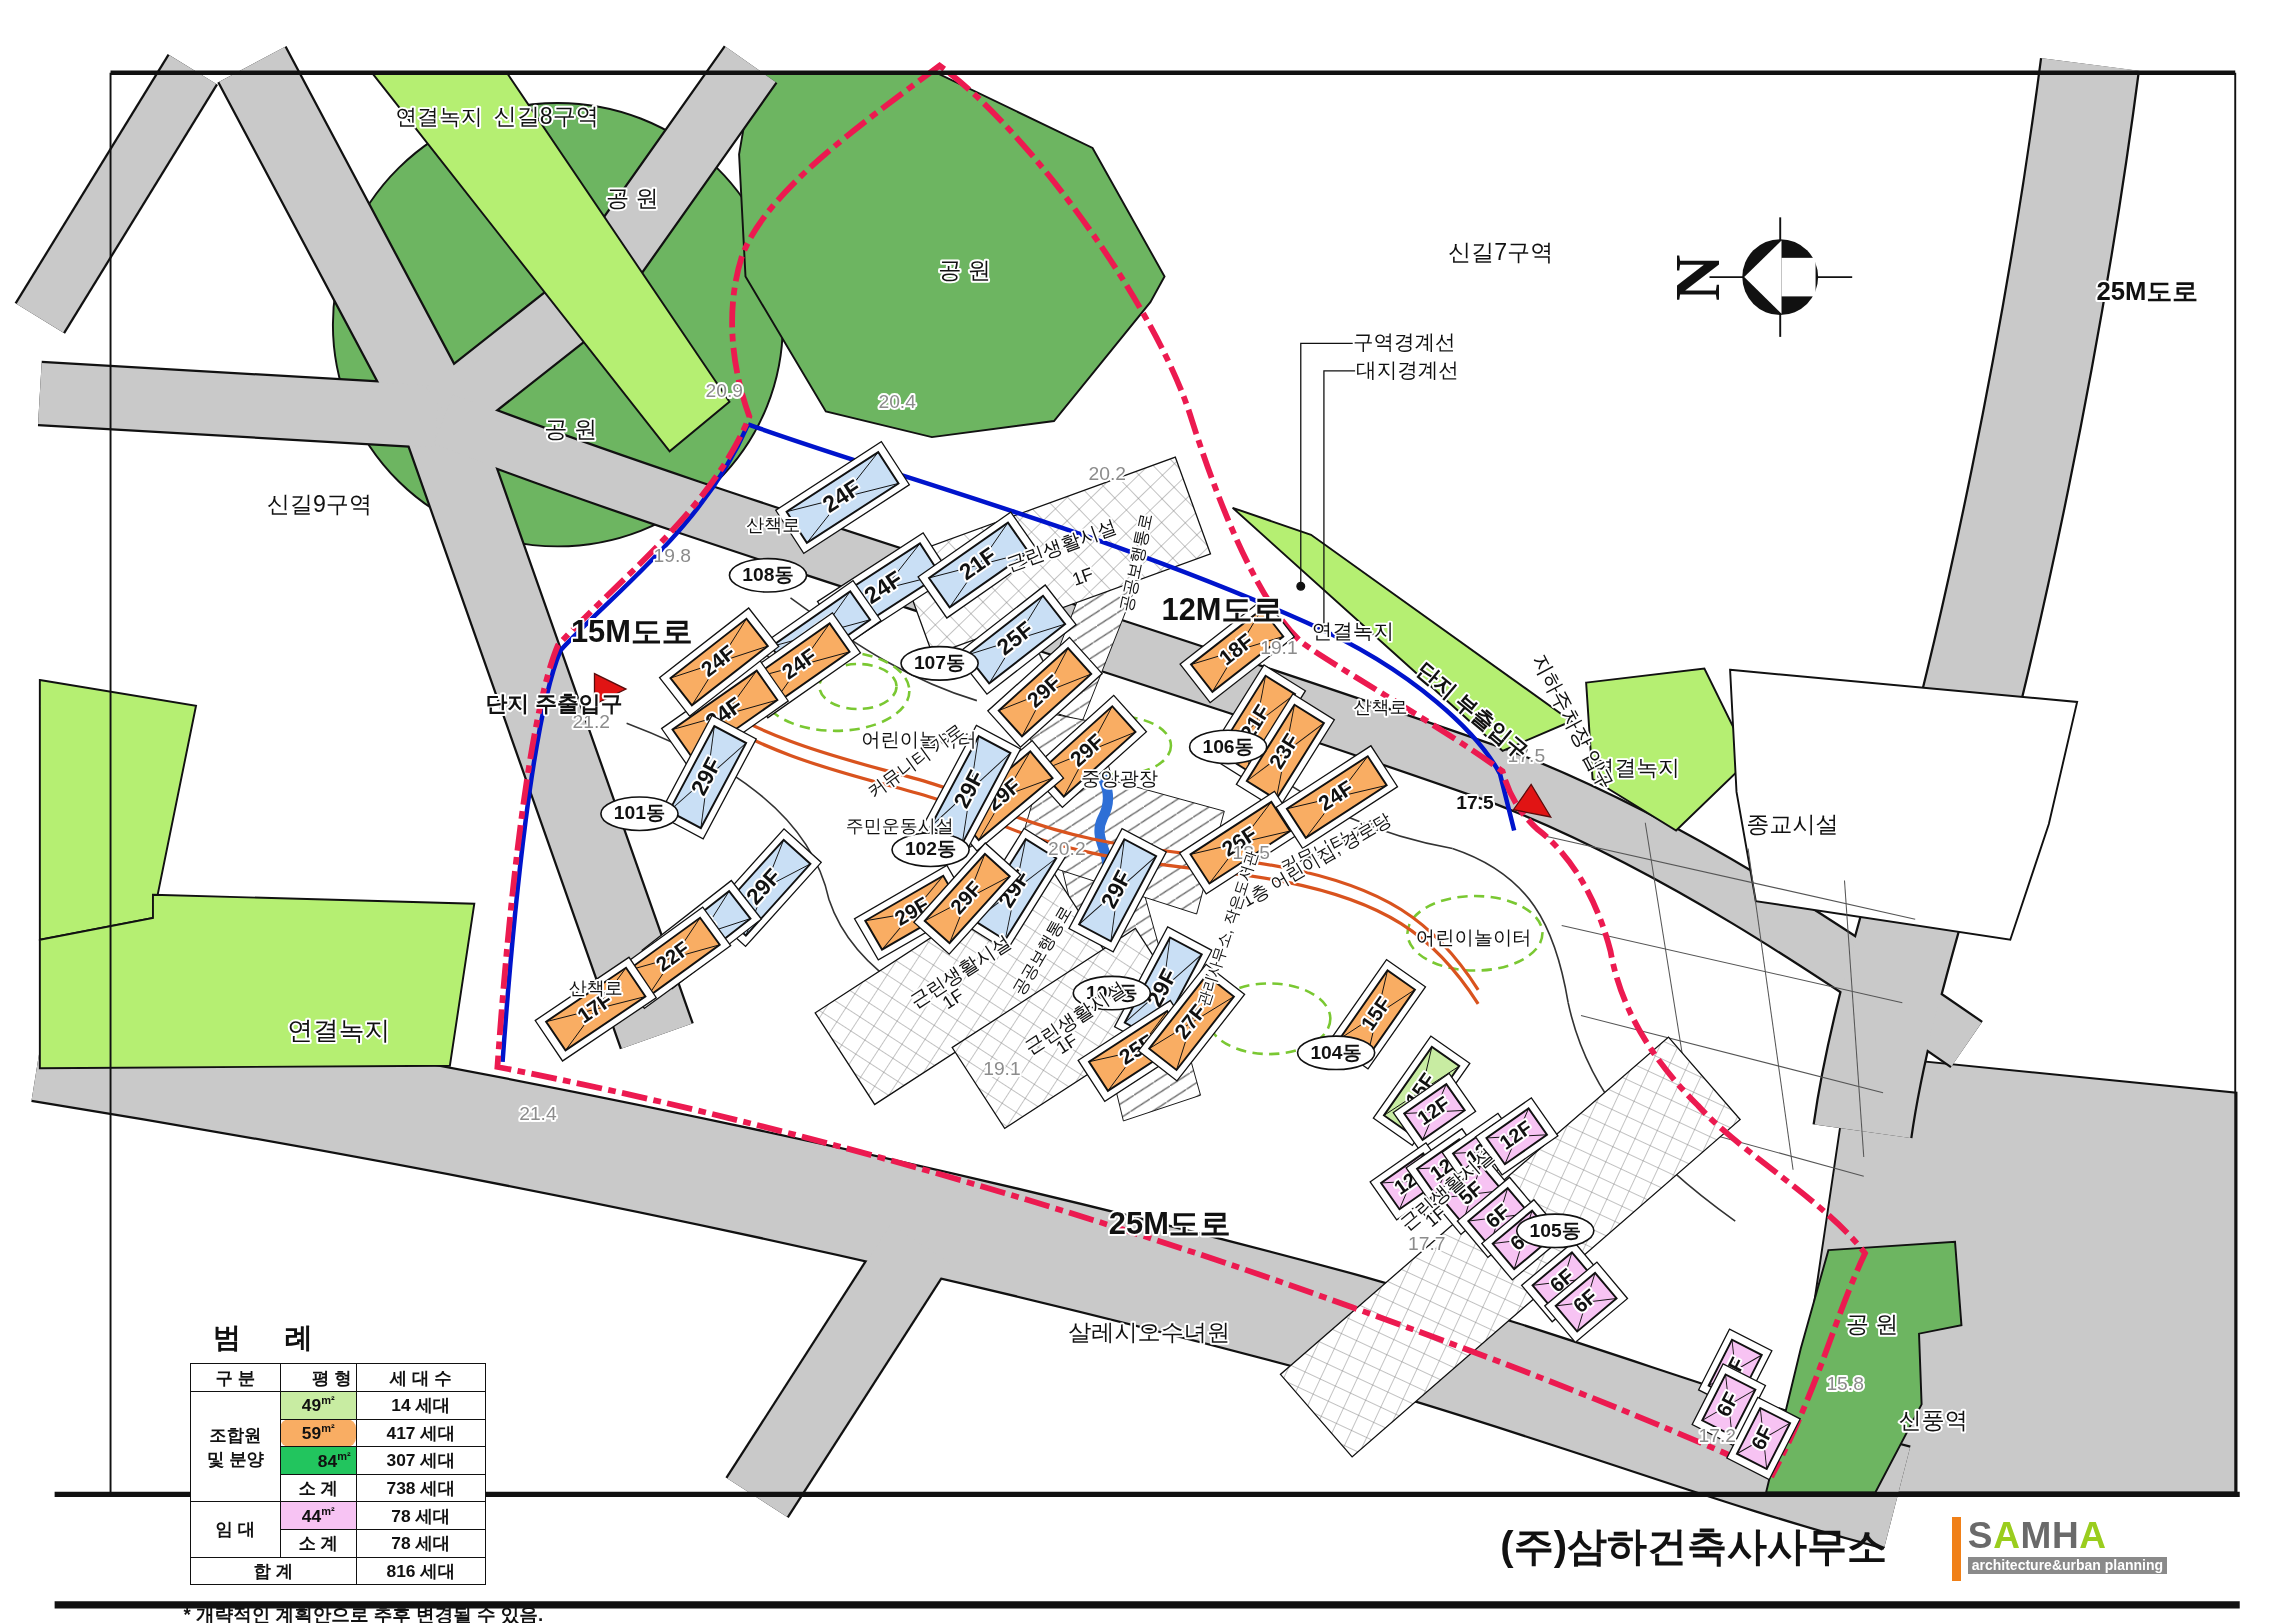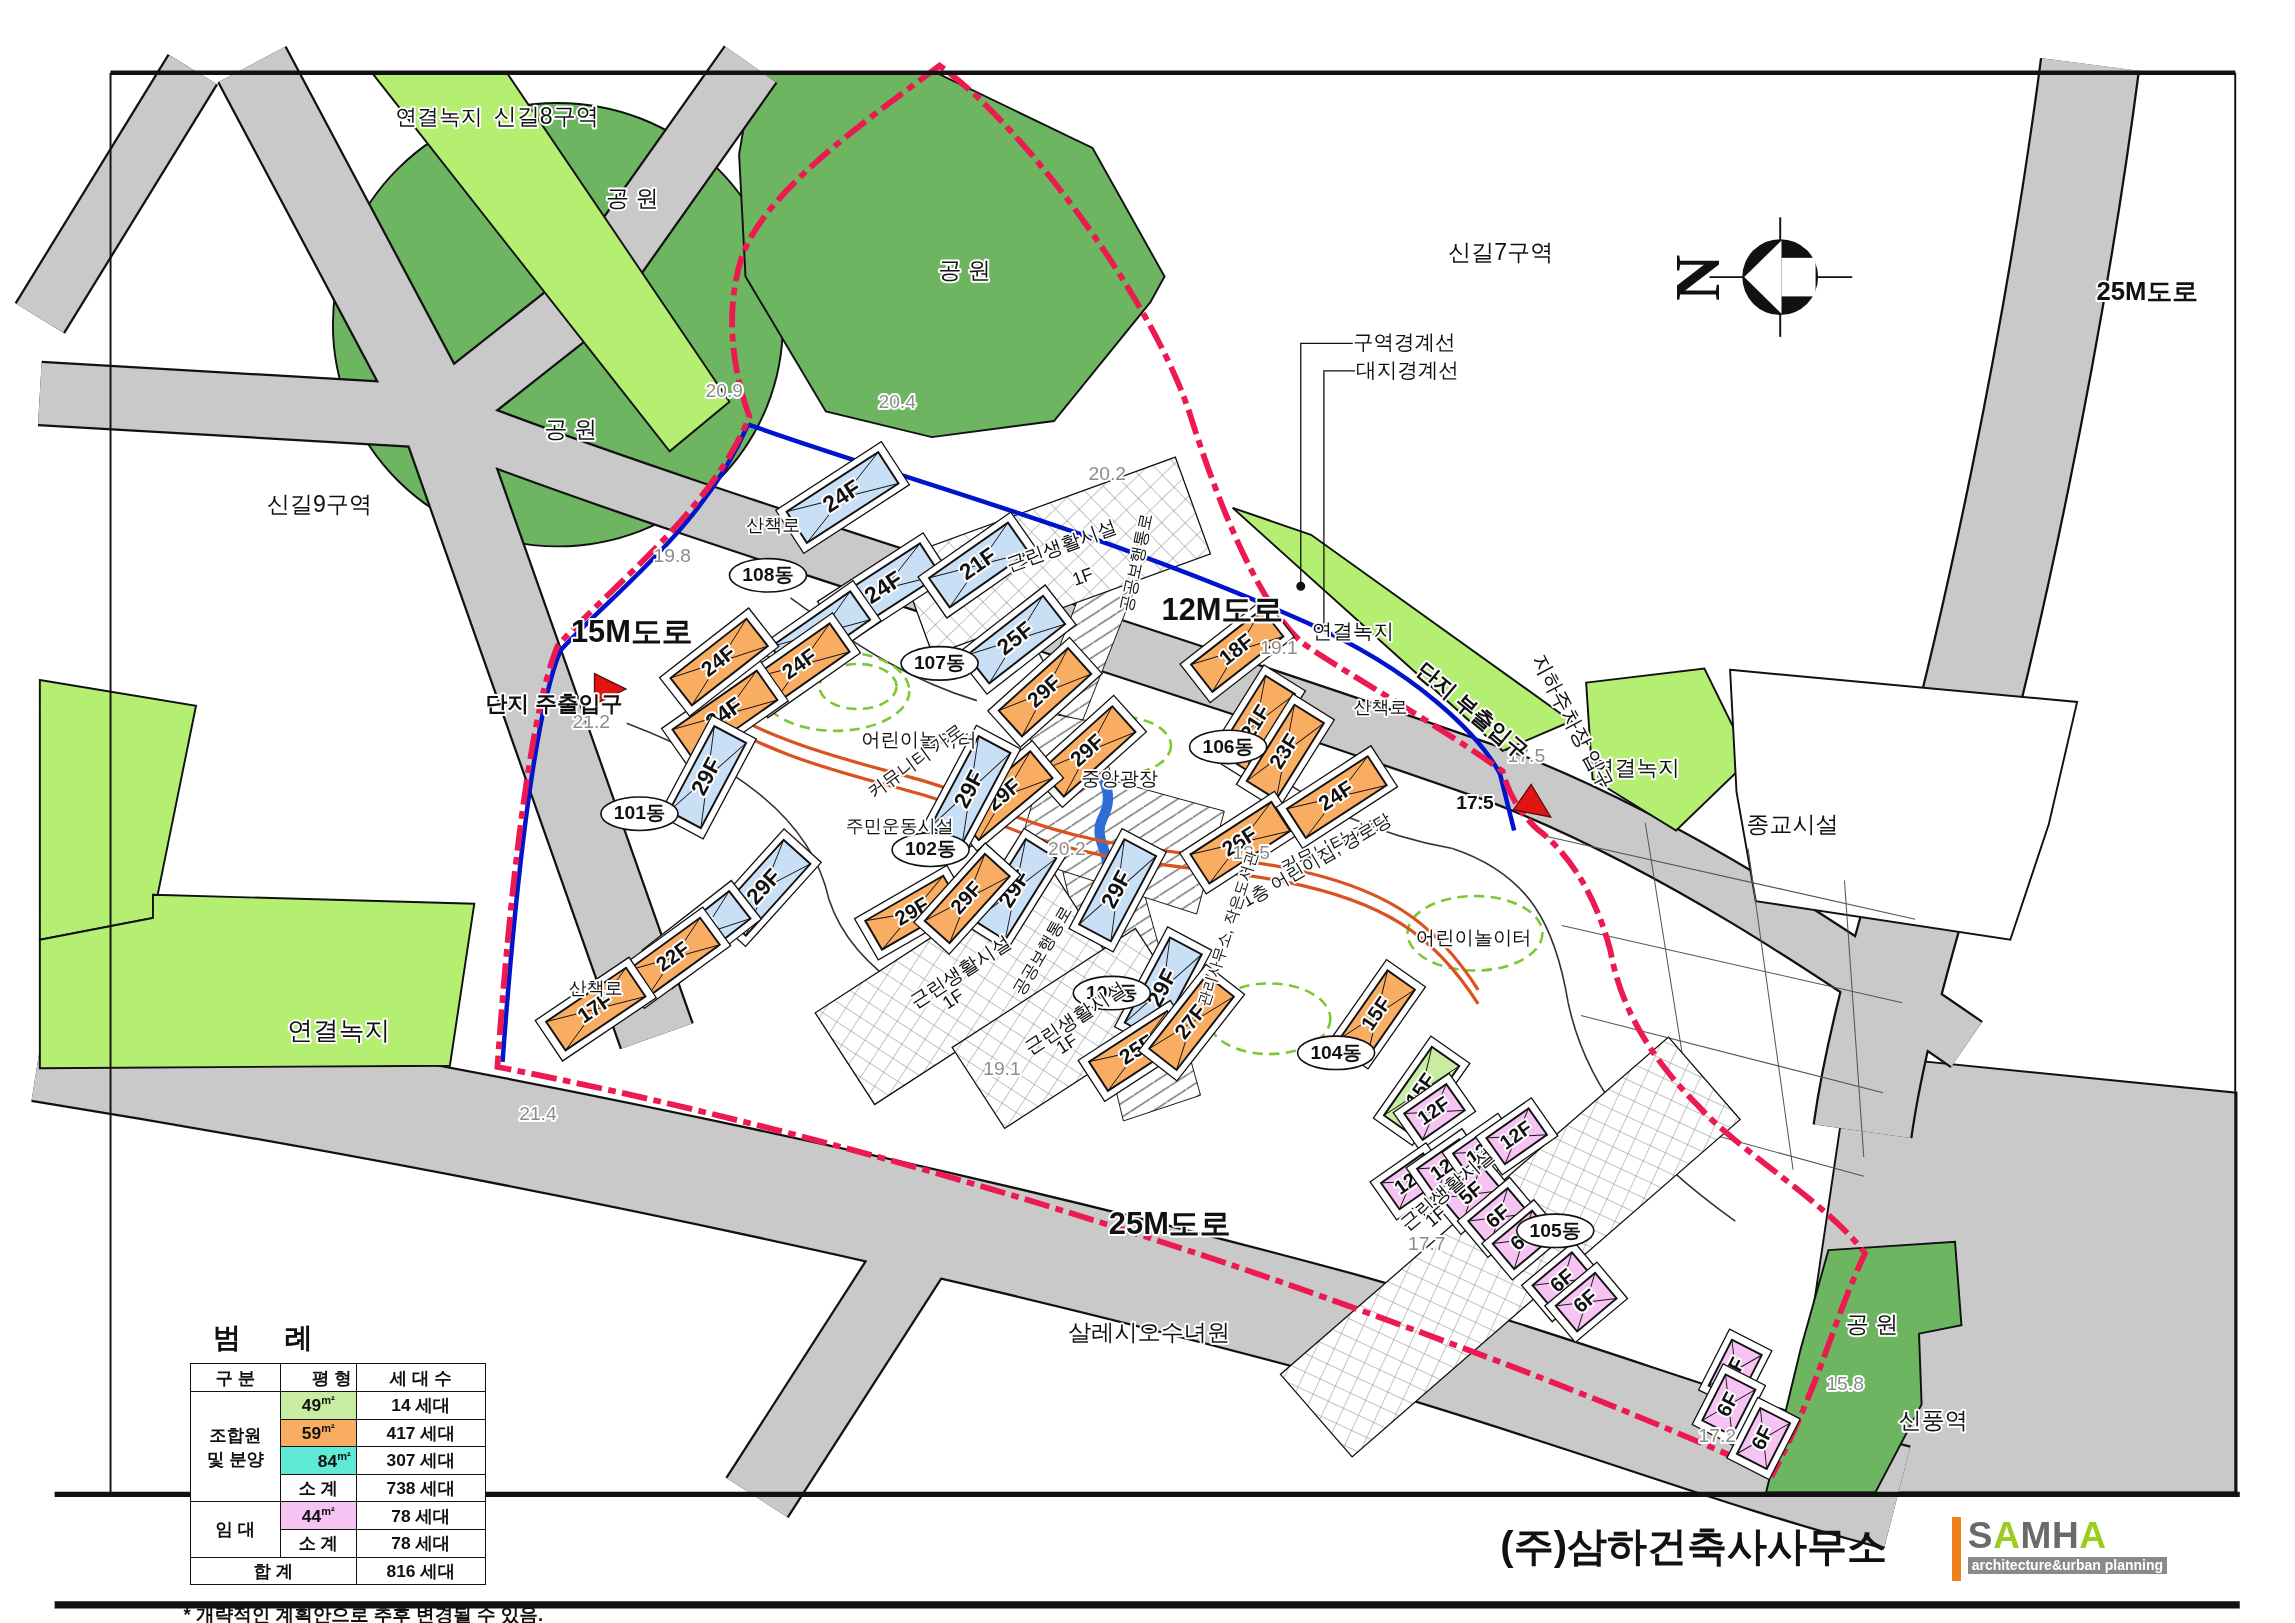--- a/index.html
+++ b/index.html
@@ -598,25 +598,25 @@
         <th class="c2">평 형</th>
         <th class="c3">세 대 수</th>
       </tr>
       <tr>
         <td rowspan="4">조합원
 및 분양</td>
         <td style="background-color: rgb(200, 236, 162);"><span>49</span><span class="unit">m²</span></td>
         <td>14 세대</td>
       </tr>
       <tr>
-        <td style="background-color: rgb(249, 173, 99);"><span>59</span><span class="unit">m²</span></td>
+        <td style="background-color: rgb(249, 173, 99); border-radius: 9px;"><span>59</span><span class="unit">m²</span></td>
         <td>417 세대</td>
       </tr>
       <tr>
-        <td style="background-color: #5eead4; padding-left: 36px;"><span>84</span><span class="unit">m²</span></td>
+        <td style="background-color: #22c55e; padding-left: 36px;"><span>84</span><span class="unit">m²</span></td>
         <td>307 세대</td>
       </tr>
       <tr>
         <td>소 계</td>
         <td>738 세대</td>
       </tr>
       <tr>
         <td rowspan="2">임   대</td>
         <td style="background-color: rgb(247, 195, 243);"><span>44</span><span class="unit">m²</span></td>
         <td>78 세대</td>

